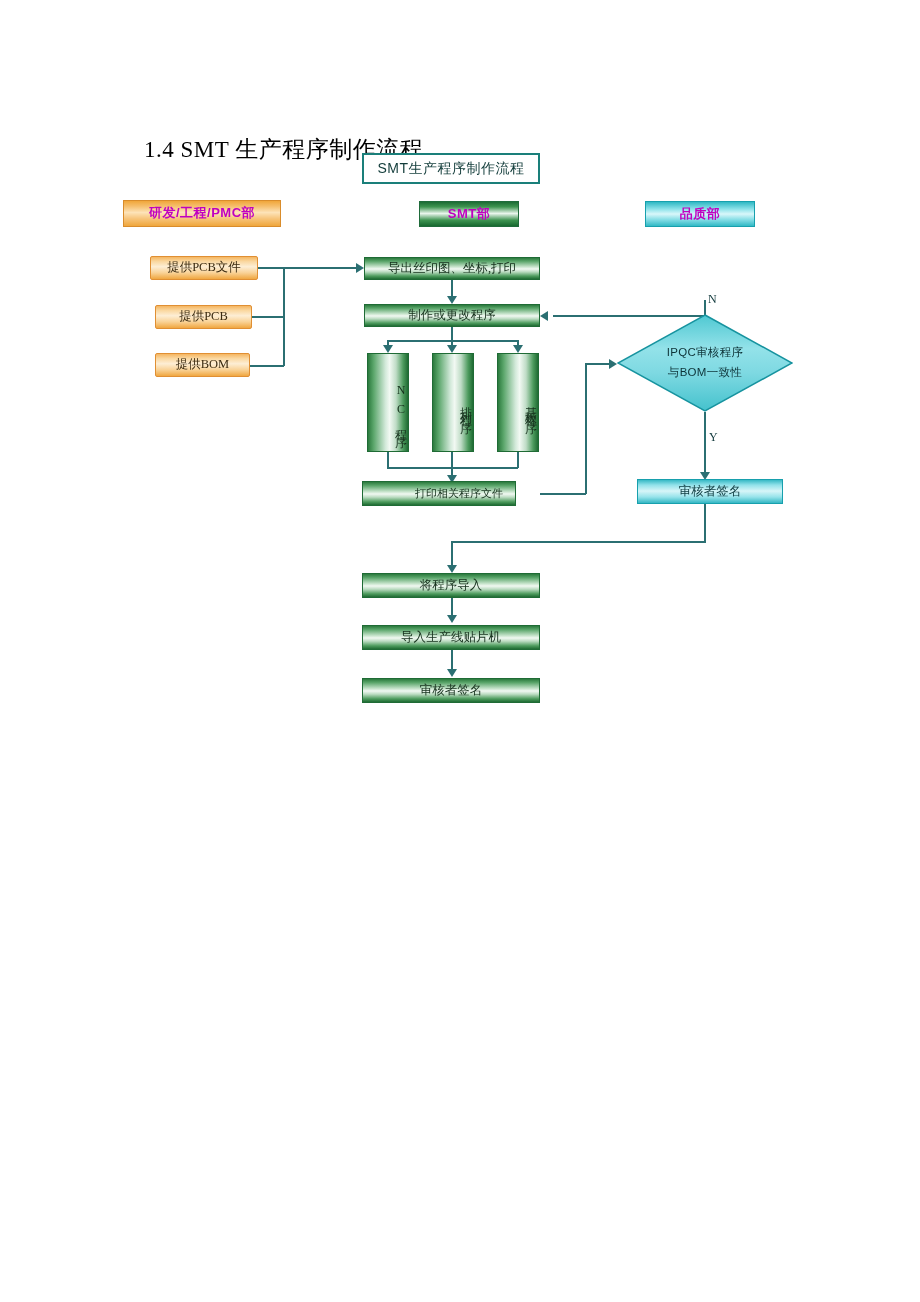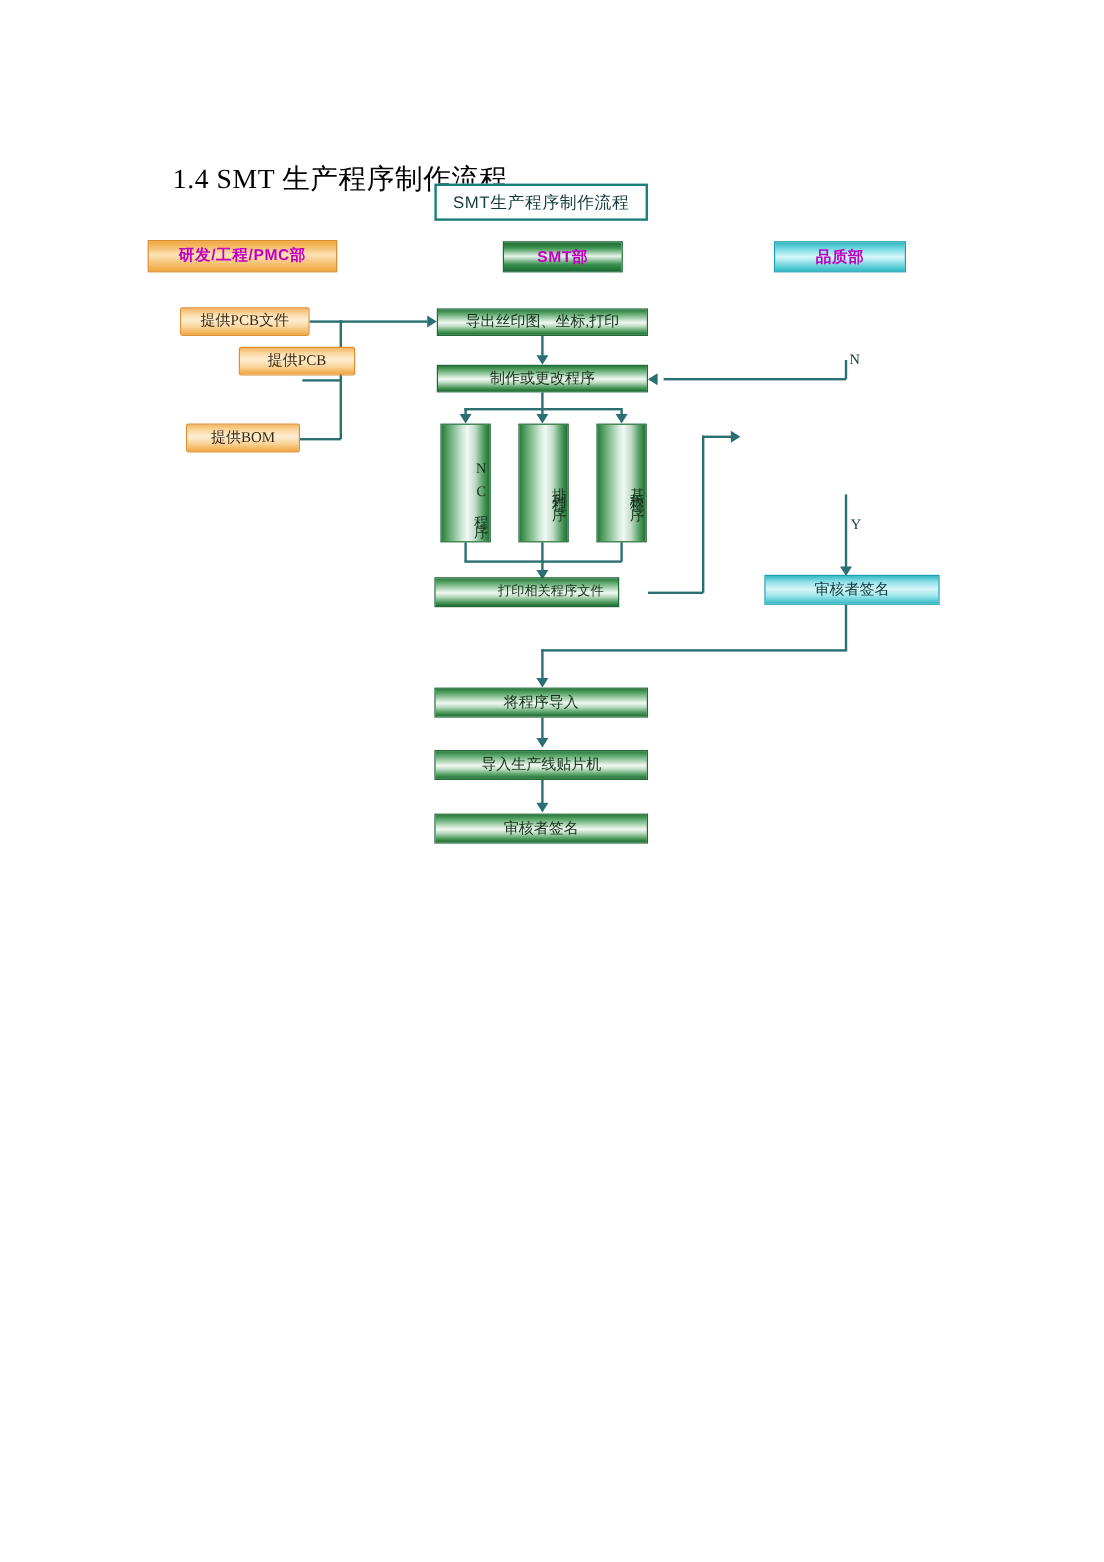--- a/index.html
+++ b/index.html
@@ -205,21 +205,21 @@
   <div class="node title-box" style="left:362px; top:153px; width:178px; height:31px;">SMT生产程序制作流程</div>
 
   <div class="node hdr hdr-orange" style="left:123px; top:200px; width:158px; height:27px;">研发/工程/PMC部</div>
 
   <div class="node hdr hdr-green" style="left:396px; top:201px; width:100px; height:26px;margin-left:23px;">SMT部</div>
 
   <div class="node hdr hdr-cyan" style="left:645px; top:201px; width:110px; height:26px;">品质部</div>
 
   <div class="node box-orange" style="left:150px; top:256px; width:108px; height:24px;">提供PCB文件</div>
 
-  <div class="node box-orange" style="left:155px; top:289px; width:97px; height:24px;margin-left:44px;">提供PCB</div>
+  <div class="node box-orange" style="left:155px; top:305px; width:97px; height:24px;">提供PCB</div>
 
   <div class="node box-orange" style="left:155px; top:353px; width:95px; height:24px;">提供BOM</div>
 
   <div class="conn conn-h" style="left:258px; top:267px; width:26px;"></div>
   <div class="conn conn-h" style="left:252px; top:316px; width:32px;"></div>
   <div class="conn conn-h" style="left:250px; top:365px; width:34px;"></div>
   <div class="conn conn-v" style="left:283px; top:267px; height:99px;"></div>
   <div class="conn conn-h" style="left:283px; top:267px; width:73px;"></div>
   <div class="arrow arrow-right" style="left:356px; top:263px;"></div>
 
@@ -252,20 +252,37 @@
   <div class="conn conn-v" style="left:451px; top:467px; height:10px;"></div>
   <div class="arrow arrow-down" style="left:447px; top:475px;"></div>
 
   <div class="node box-green" style="left:362px; top:481px; width:154px; height:25px; font-size:11px;padding-left:40px;">打印相关程序文件</div>
 
   <div class="conn conn-h" style="left:540px; top:493px; width:46px;"></div>
   <div class="conn conn-v" style="left:585px; top:363px; height:131px;"></div>
   <div class="conn conn-h" style="left:585px; top:363px; width:25px;"></div>
   <div class="arrow arrow-right" style="left:609px; top:359px;"></div>
 
+  <div class="diamond-wrap" style="left:617px; top:314px; width:176px; height:98px;">
+    <svg class="diamond-shape" viewBox="0 0 176 98" preserveAspectRatio="none">
+      <defs>
+        <linearGradient id="cyanGrad" x1="0" y1="0" x2="0" y2="1">
+          <stop offset="0%" stop-color="#4fc8d2"></stop>
+          <stop offset="35%" stop-color="#93e2e9"></stop>
+          <stop offset="60%" stop-color="#7ed9e2"></stop>
+          <stop offset="100%" stop-color="#45c2cd"></stop>
+        </linearGradient>
+      </defs>
+      <polygon points="88,1 175,49 88,97 1,49" fill="url(#cyanGrad)" stroke="#17939f" stroke-width="1.5"></polygon>
+    </svg>
+    <div class="diamond-label">
+      <span>IPQC审核程序</span>
+      <span>与BOM一致性</span>
+    </div>
+  </div>
 
   <div class="conn conn-v" style="left:704px; top:300px; height:16px;"></div>
   <div class="conn conn-h" style="left:553px; top:315px; width:152px;"></div>
   <div class="arrow arrow-left" style="left:540px; top:311px;"></div>
   <div class="branch-label" style="left:708px; top:292px;">N</div>
 
   <div class="conn conn-v" style="left:704px; top:412px; height:62px;"></div>
   <div class="arrow arrow-down" style="left:700px; top:472px;"></div>
   <div class="branch-label" style="left:709px; top:430px;">Y</div>
 

